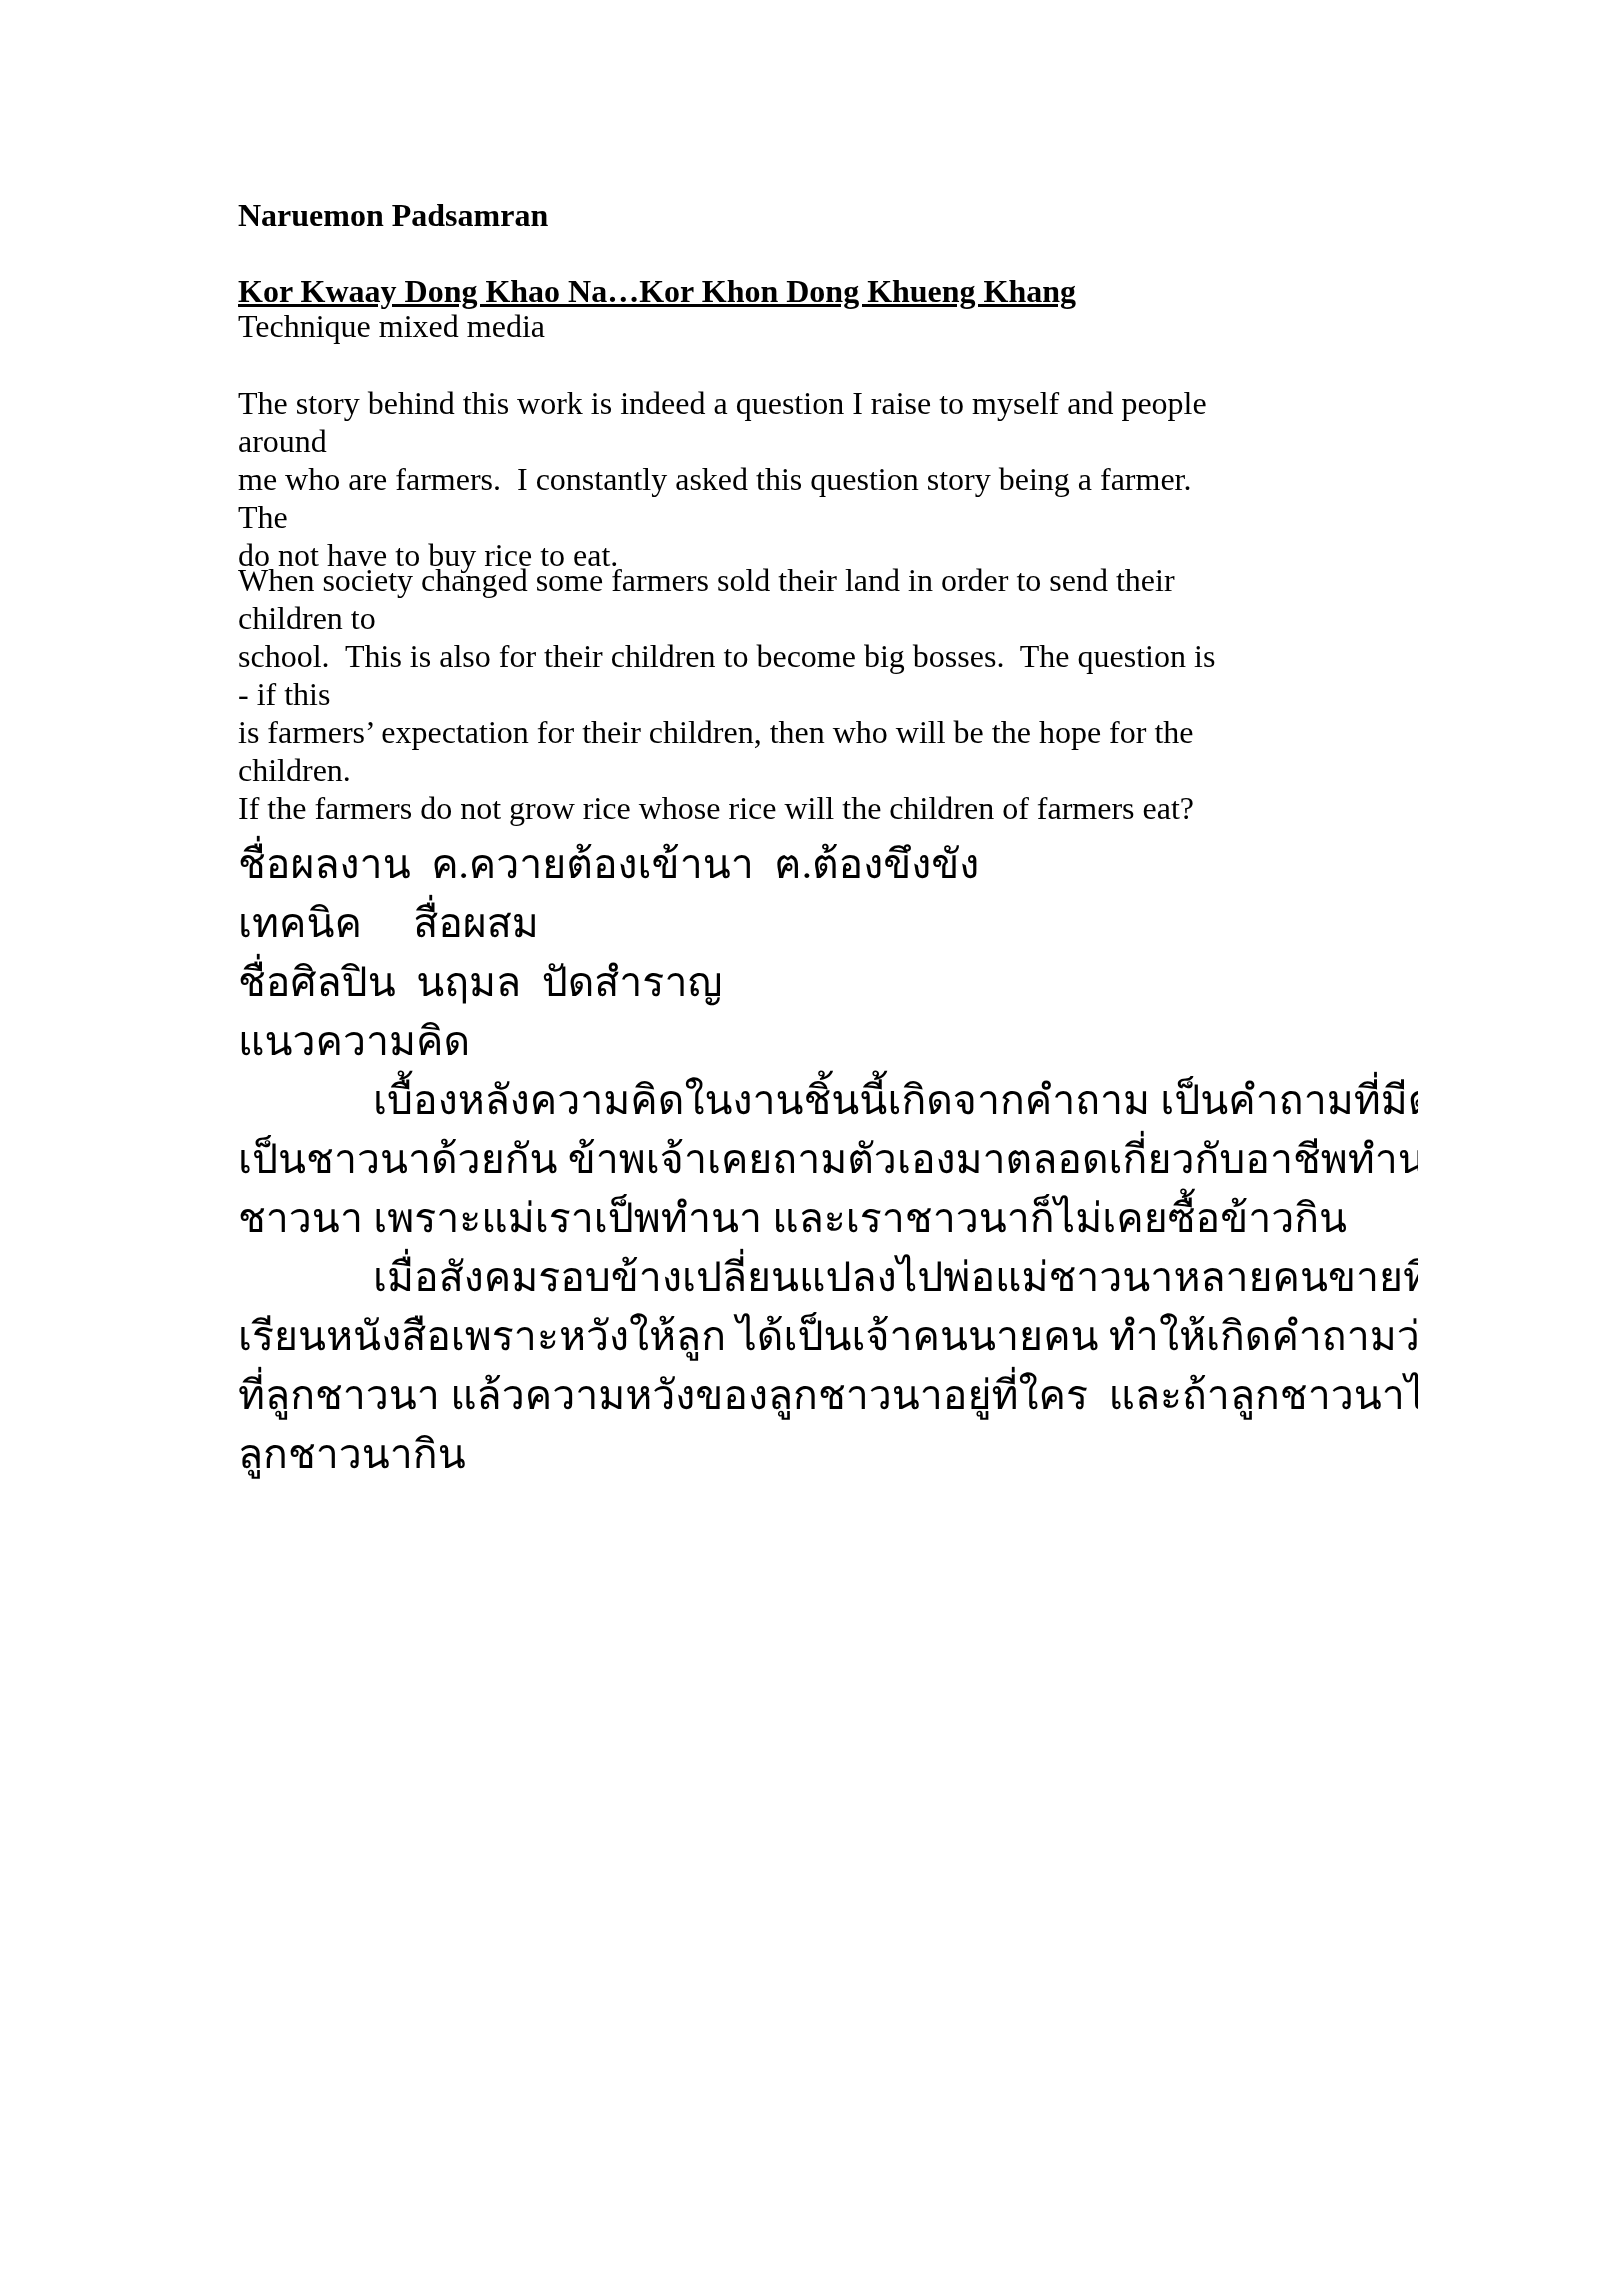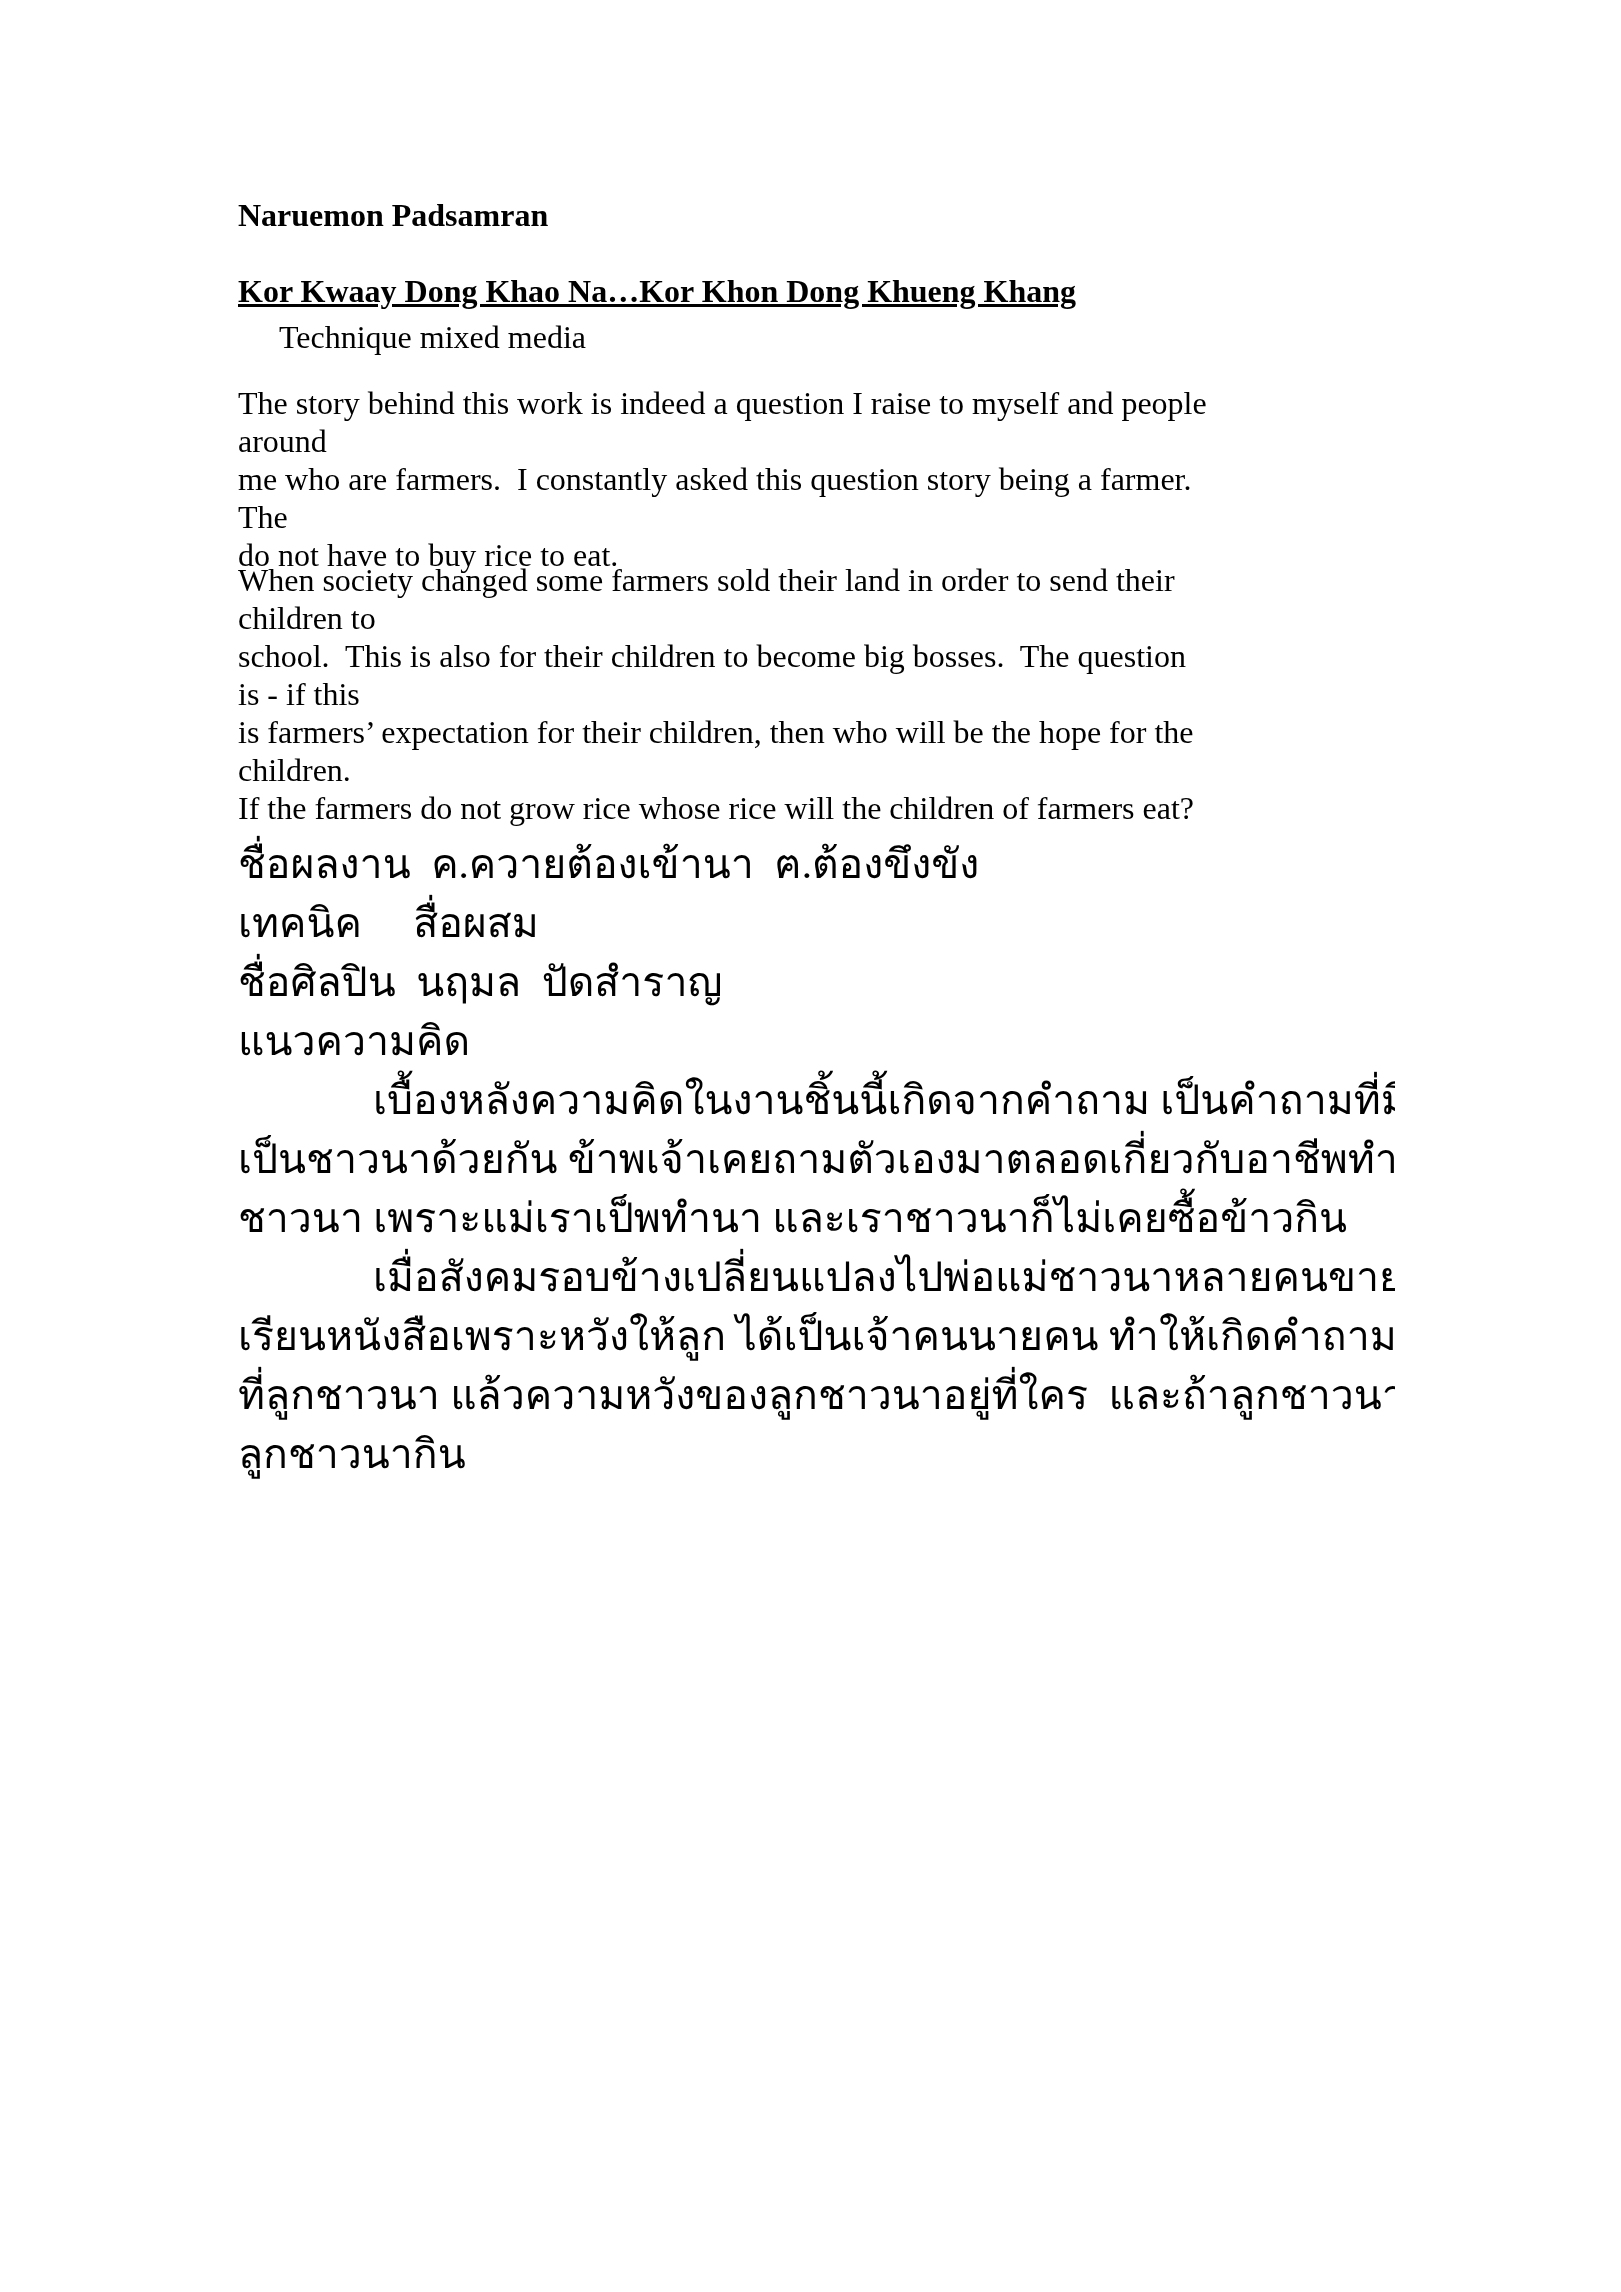--- a/index.html
+++ b/index.html
@@ -8,34 +8,35 @@
     background: #ffffff;
   }
   .page {
     position: relative;
     width: 1395px;
     height: 2293px;
     background: #ffffff;
     color: #000000;
     font-family: "Liberation Serif", "DejaVu Serif", serif;
     overflow: hidden;
+    padding-left: 23px;
   }
   
   .en {
     position: absolute;
     left: 238px;
     right: 186px;
     font-size: 32px;
     line-height: 38px;
     white-space: pre-wrap;
   }
   .bold { font-weight: bold; }
   .author-line    { top: 196px; }
   .title-line     { top: 272px; text-decoration: underline; }
-  .technique-line { top: 318px; margin-left: 41px; }
+  .technique-line { top: 307px; }
   .para-1         { top: 384px; }
   .para-2         { top: 561px; }
   
   .thai-lines {
     position: absolute;
     left: 238px;
     right: 167px;
     top: 835px;
   }
   .thai-lines > div {

